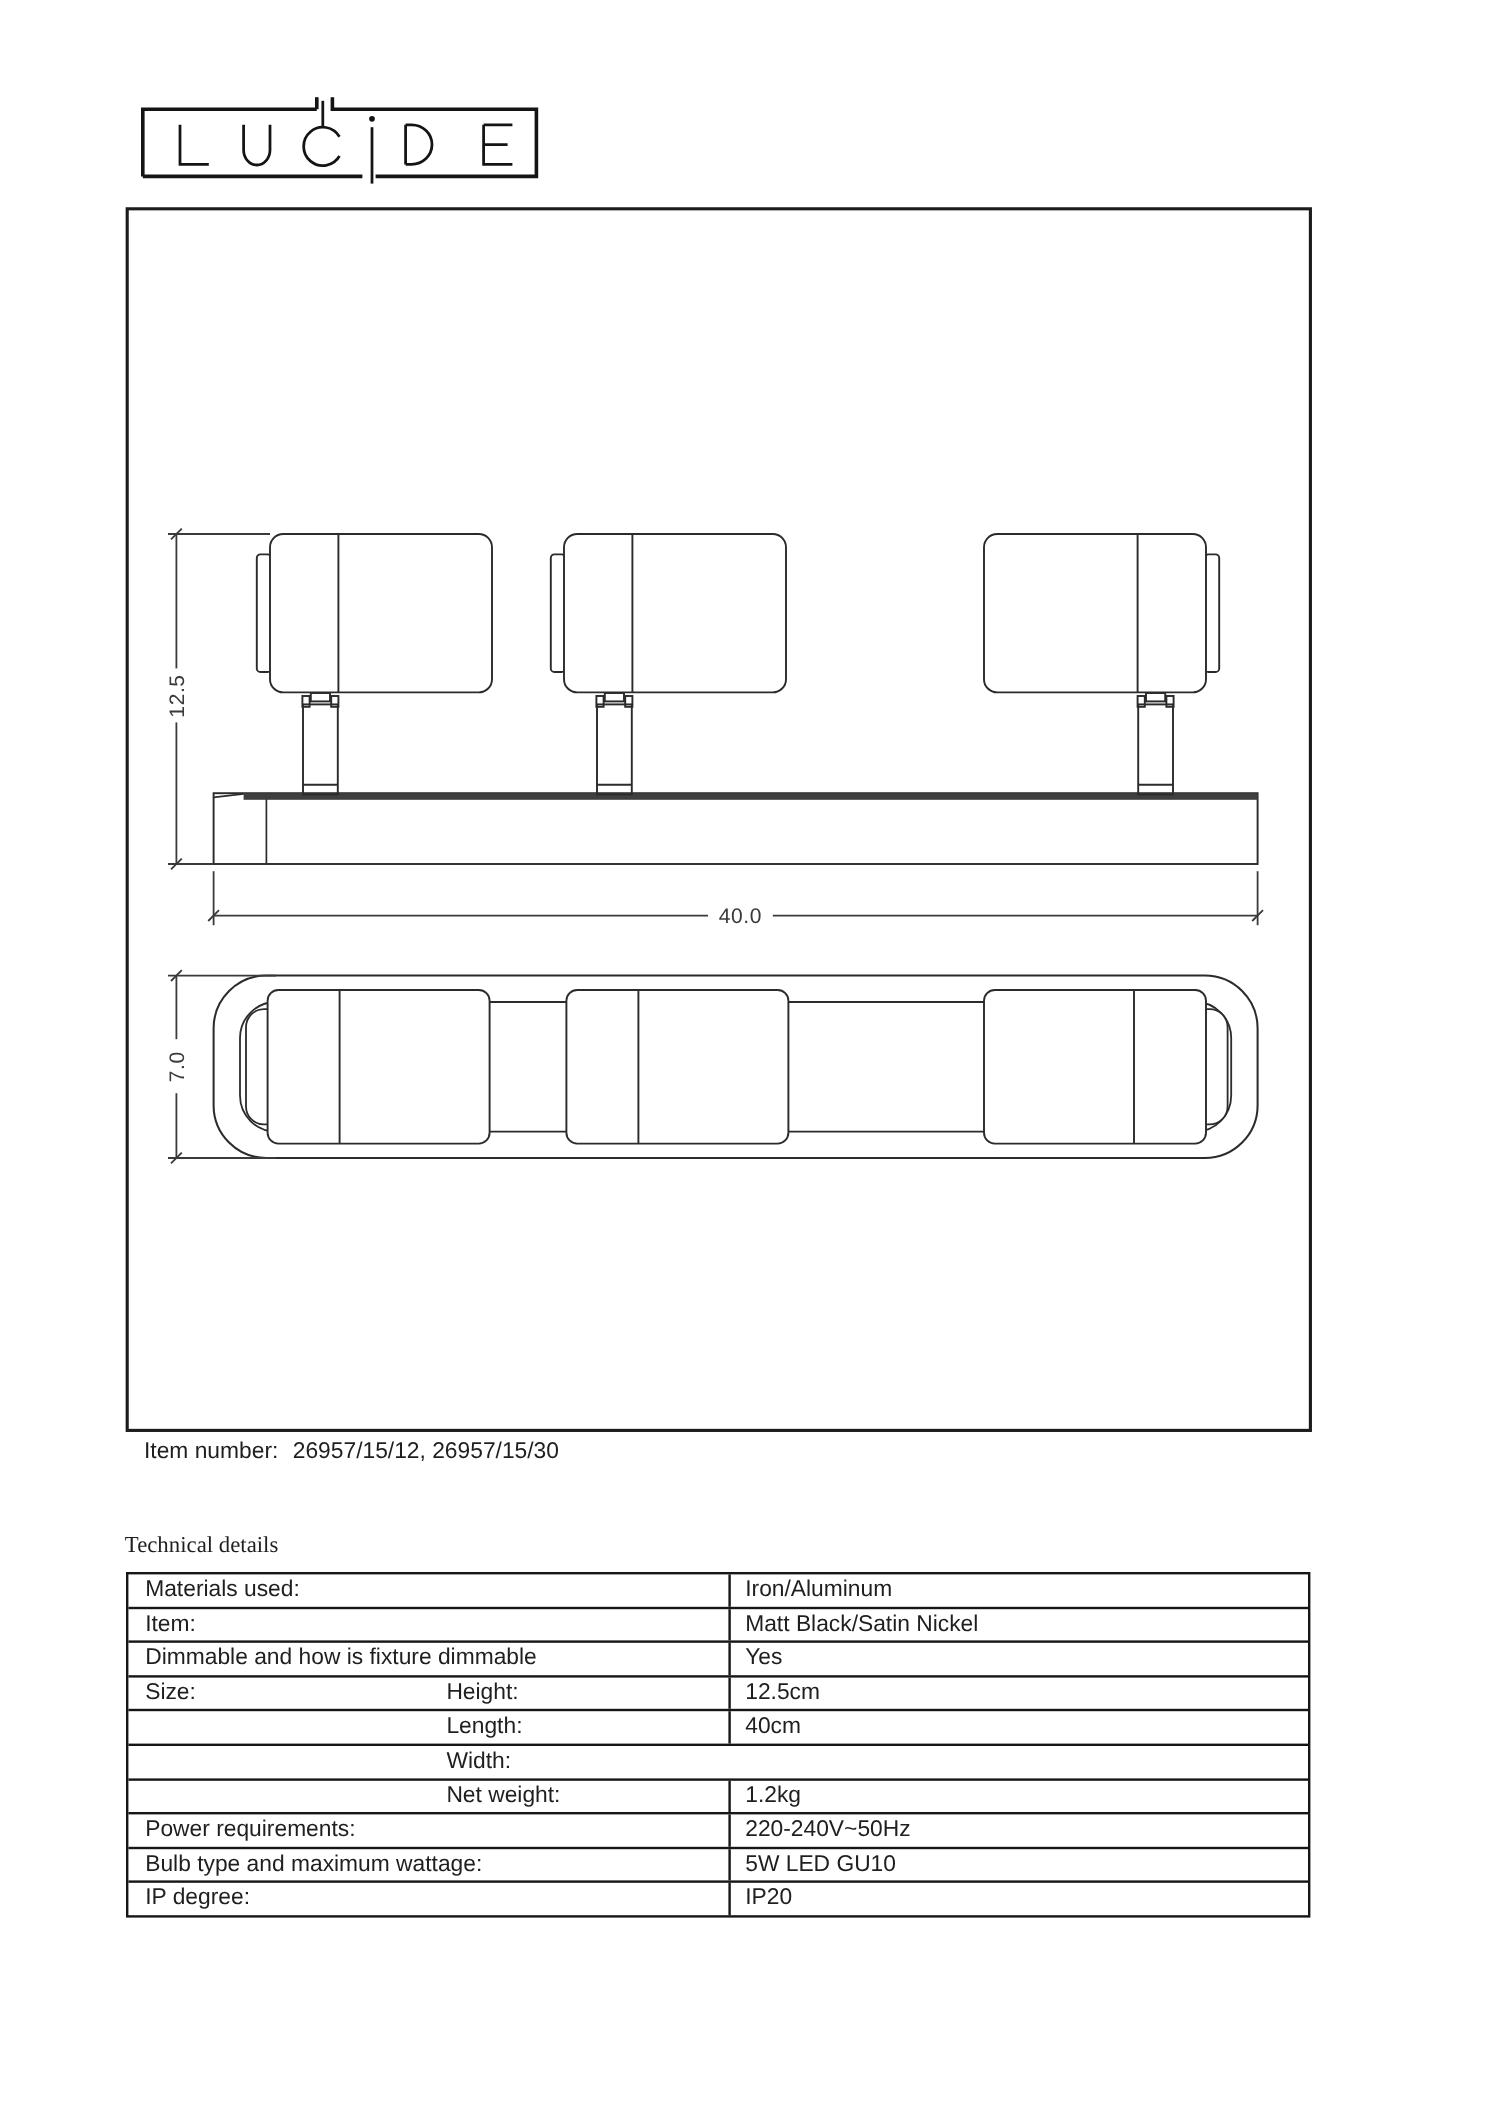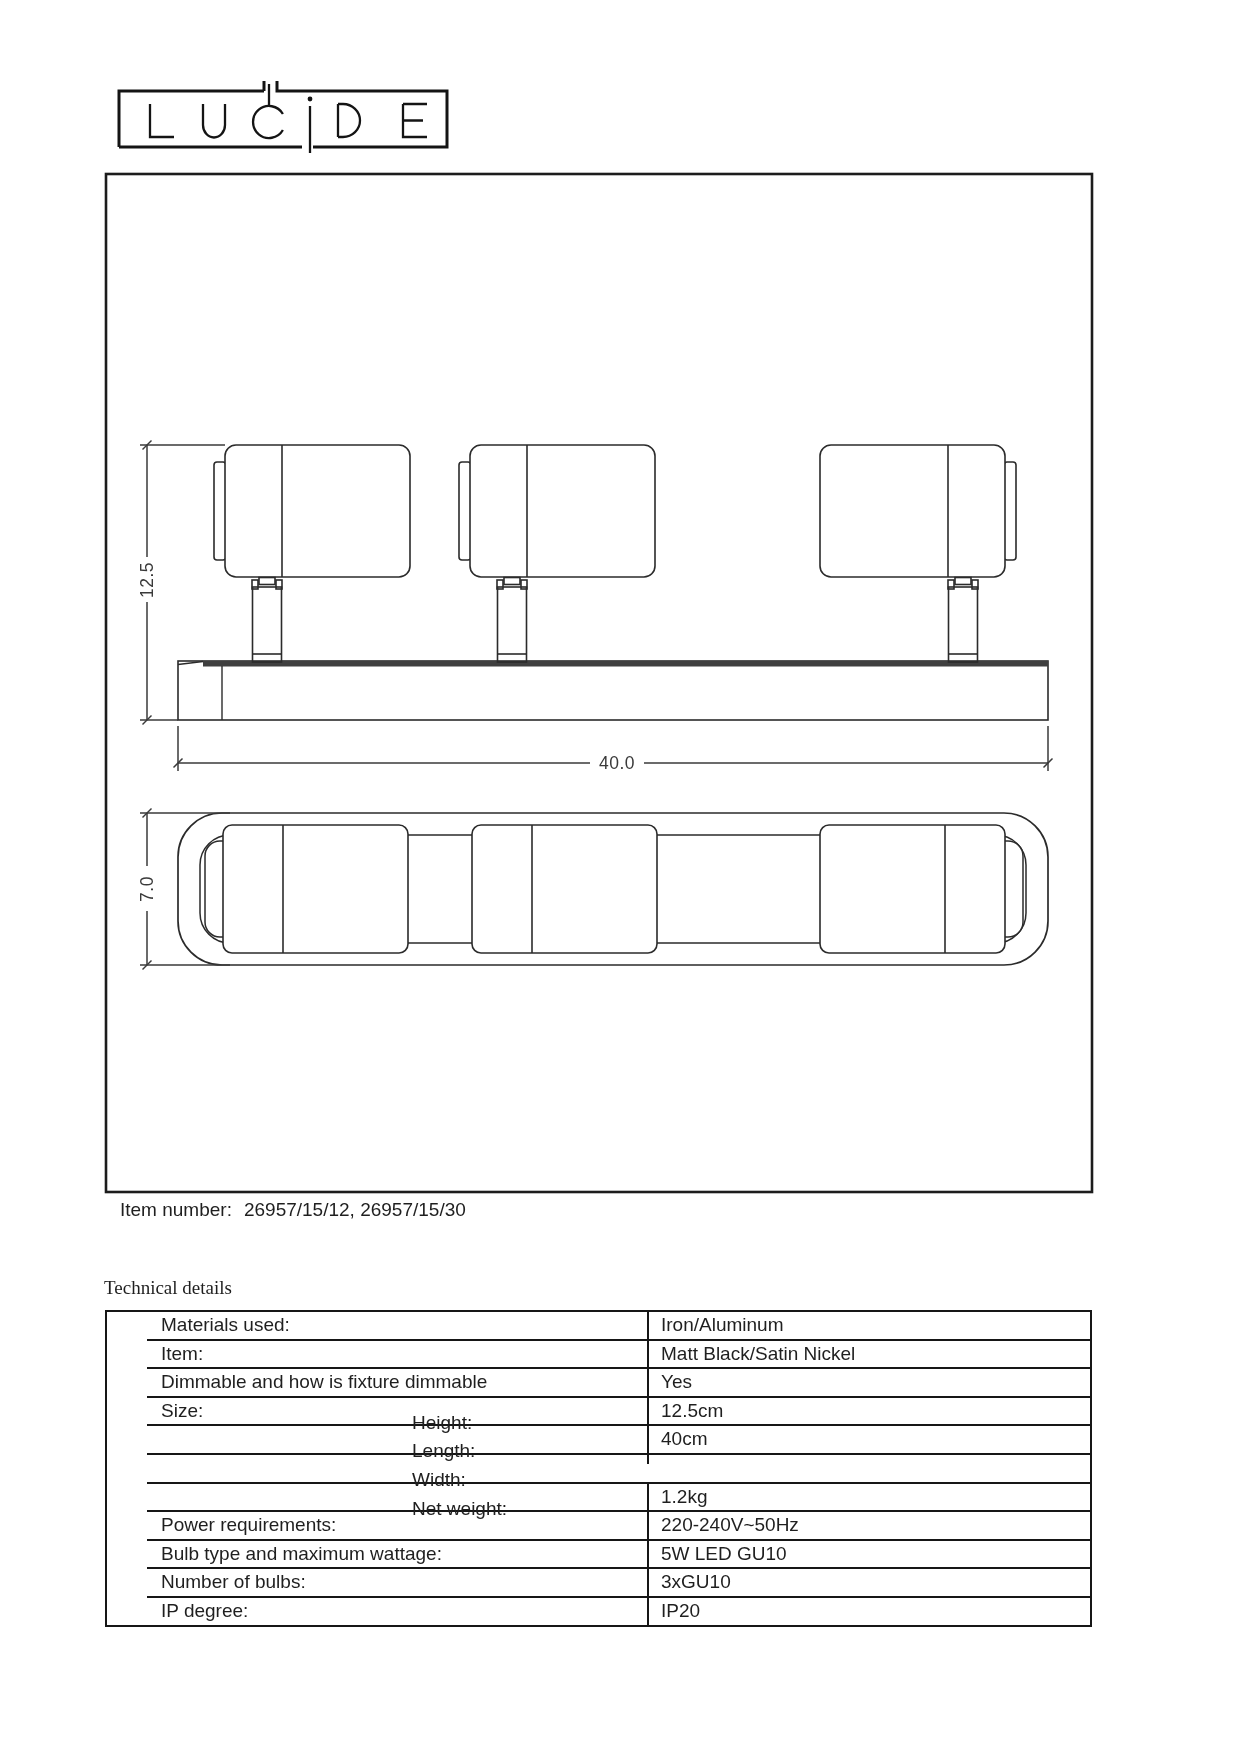--- a/index.html
+++ b/index.html
@@ -7,32 +7,32 @@
     width:1240px;height:1755px;position:relative;background:#ffffff;
     font-family:"Liberation Sans", sans-serif;color:#1f1f1f;overflow:hidden;
   }
   svg.lineart{position:absolute;left:0;top:0;}
   .txtline{position:absolute;white-space:nowrap;font-size:19px;color:#1f1f1f;}
   #item-line{left:120px;top:1199px;}
   #item-line .lbl{margin-right:12px;}
   #tech-heading{left:104px;top:1277px;font-family:Liberation Serif, serif;}
   #tech-table{
     position:absolute;left:105px;top:1310px;width:987px;
-    border:2.4px solid #161616;box-sizing:border-box;background:#fff;padding-left:40px;
+    border:2.4px solid #161616;box-sizing:border-box;background:#fff;
   }
   .t-row{
     display:grid;grid-template-columns:250px 250px 1fr;
     height:26.6px;border-bottom:2.2px solid #161616;
   }
   .t-row:last-child{border-bottom:none;}
   .t-cell{
     font-size:19px;line-height:26px;white-space:nowrap;overflow:visible;
     padding-left:14px;
   }
-  .t-sub{padding-left:15px;margin-top:12px;}
+  .t-sub{padding-left:15px;}
   .t-val{border-left:2.2px solid #161616;padding-left:12px;}
   text.dim{font-family:"Liberation Sans", sans-serif;font-size:17.5px;fill:#3a3a3a;letter-spacing:0.5px;}
 </style>
 </head>
 <body>
 
 <svg class="lineart" width="1240" height="1755" viewBox="0 0 1240 1755">
 
   <defs>
 
@@ -176,22 +176,17 @@
       <div class="t-cell t-lbl">Power requirements:</div>
       <div class="t-cell t-sub"></div>
       <div class="t-cell t-val">220-240V~50Hz</div>
     </div>
     <div class="t-row">
       <div class="t-cell t-lbl">Bulb type and maximum wattage:</div>
       <div class="t-cell t-sub"></div>
       <div class="t-cell t-val">5W LED GU10</div>
     </div>
     <div class="t-row">
-      <div class="t-cell t-lbl">Number of bulbs:</div>
-      <div class="t-cell t-sub"></div>
-      <div class="t-cell t-val">3xGU10</div>
-    </div>
-    <div class="t-row">
       <div class="t-cell t-lbl">IP degree:</div>
       <div class="t-cell t-sub"></div>
       <div class="t-cell t-val">IP20</div>
     </div>
   </div>
 
 </body></html>

